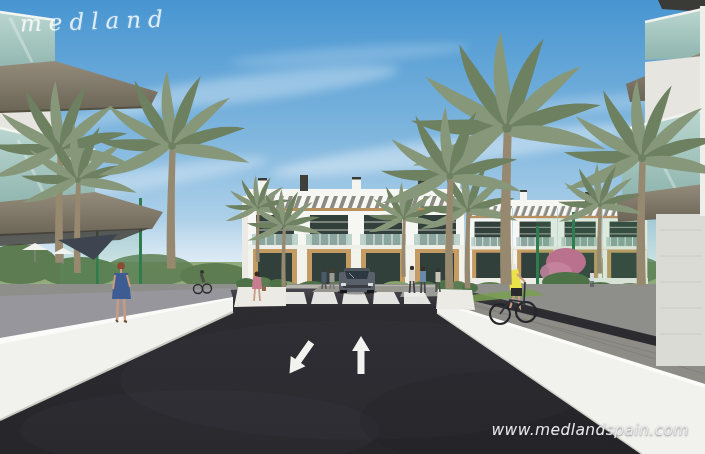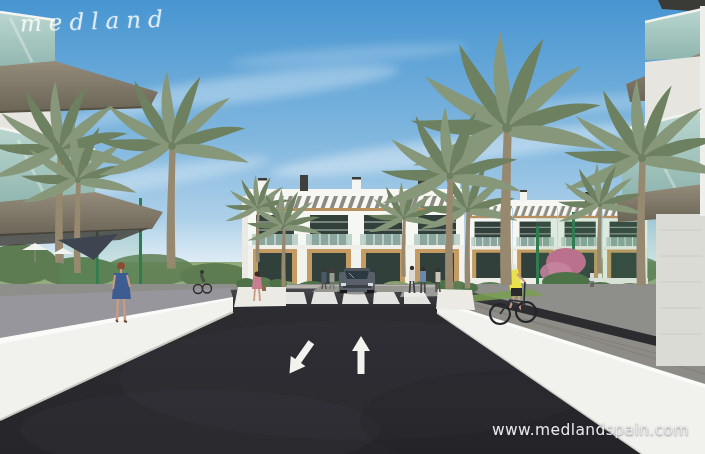--- a/index.html
+++ b/index.html
@@ -23,21 +23,21 @@
   .stage svg{position:absolute;left:0;top:0;}
   .watermark{
     position:absolute; left:20px; top:8px; z-index:5;
     font-family:"DejaVu Serif", serif; font-style:italic;
     font-size:23px; letter-spacing:7px; color:var(--watermark); opacity:.82;
     transform:rotate(-2deg); text-shadow:0 0 2px rgba(255,255,255,.35);
     user-select:none;
   }
   .site-url{
     position:absolute; right:16px; bottom:15px; z-index:5;
-    font-family:"DejaVu Sans", sans-serif; 
+    font-family:"DejaVu Sans", sans-serif; font-style:italic;
     font-size:15.5px; letter-spacing:.4px; color:var(--url-text);
     text-shadow:0 1px 2px rgba(40,40,45,.55);
     user-select:none;
   }
 </style>
 </head>
 <body>
 
 <div class="stage">
 <svg width="705" height="454" viewBox="0 0 705 454">

